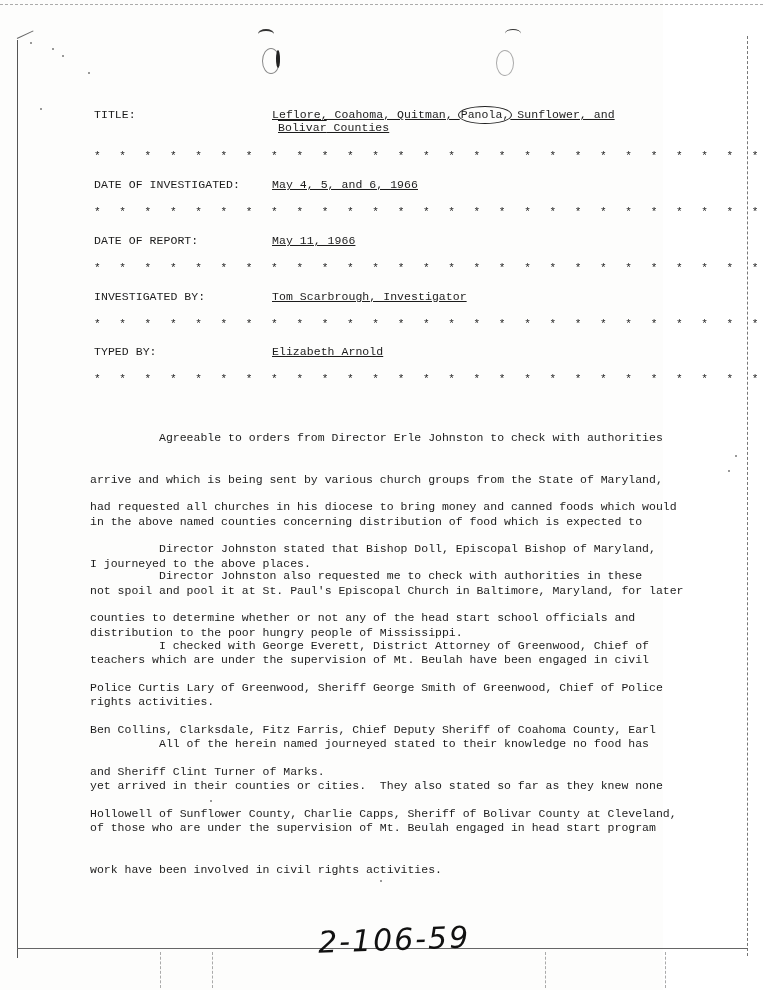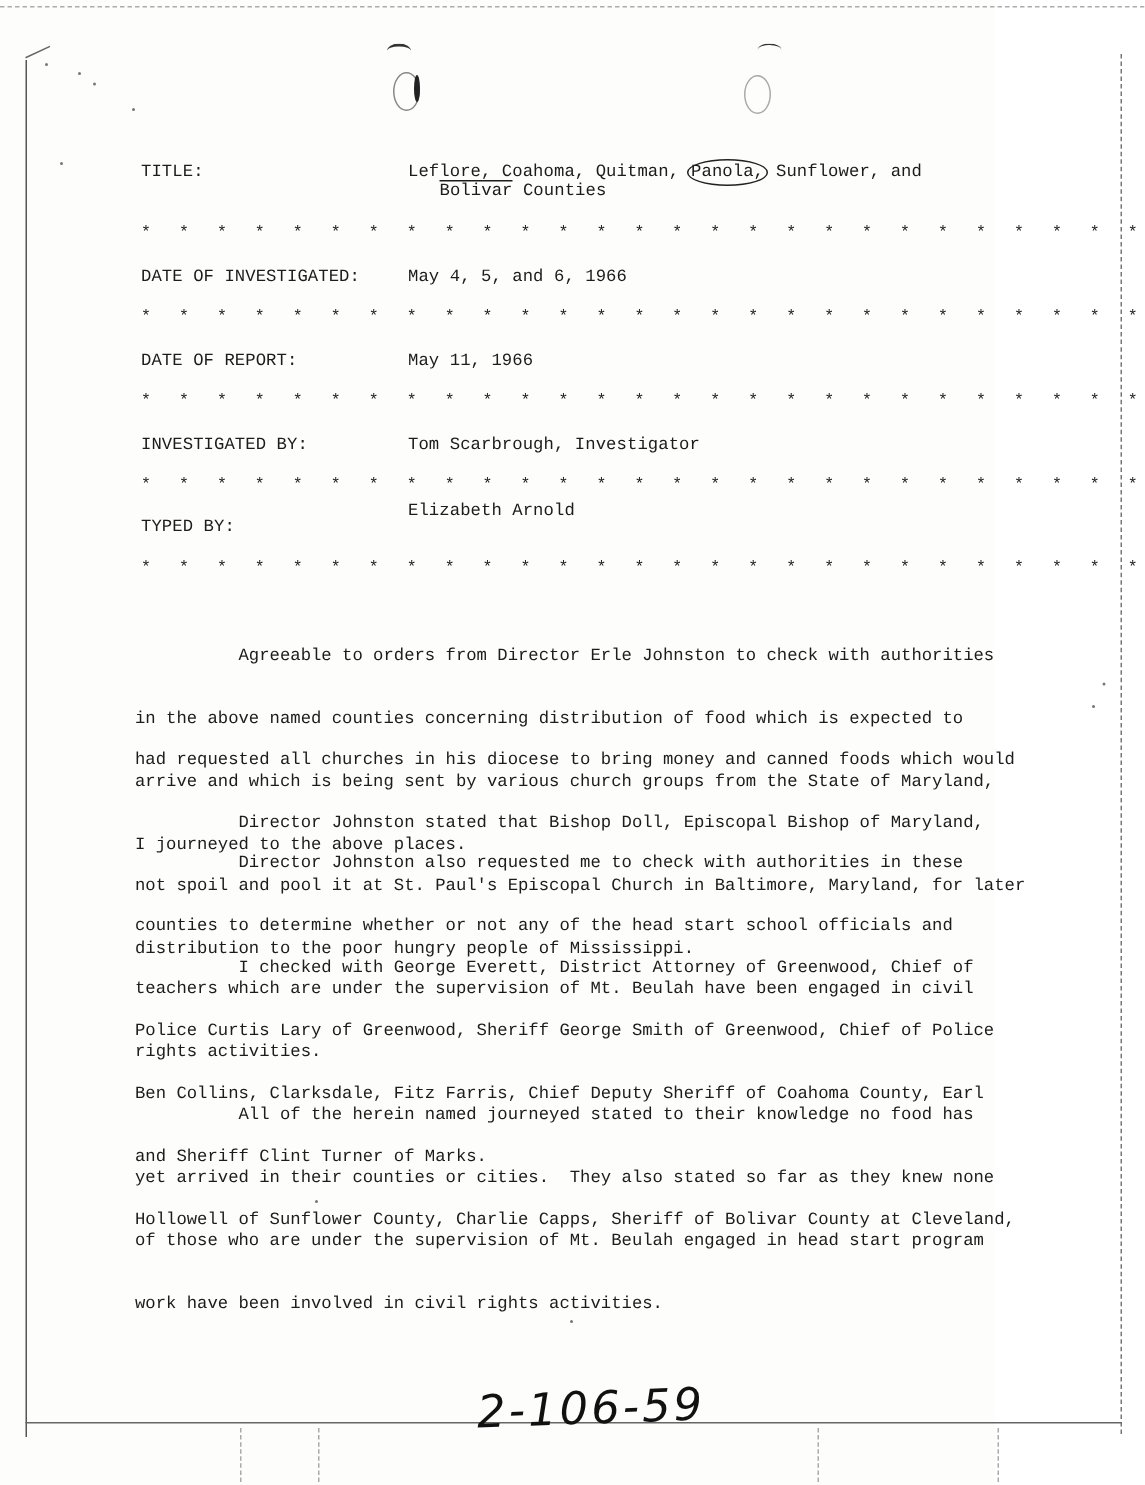--- a/index.html
+++ b/index.html
@@ -82,40 +82,39 @@
 
     
     .row {
       position: absolute;
       font-size: 11.5px;
       line-height: 14px;
       white-space: pre;
       letter-spacing: 0.05px;
     }
     .label { left: 94px; }
-    .value { left: 272px; }
+    .value { left: 272px; text-decoration: underline; }
     .stars {
       position: absolute;
       left: 94px;
       font-size: 11px;
       letter-spacing: 6.05px;
       white-space: pre;
       color: #222;
     }
     .circled {
       display: inline-block;
       border: 1px solid #222;
       border-radius: 50%;
       padding: 0 2px;
       margin: -3px -2px;
       line-height: 16px;
     }
     .underline-over {
       text-decoration: overline;
-      margin-left: 15px;
     }
     .para {
       position: absolute;
       left: 90px;
       width: 620px;
       font-size: 11.5px;
       line-height: 14px;
       white-space: pre;
       color: #1c1c1c;
     }
@@ -178,28 +177,28 @@
   <div class="row value" style="top:234px">May 11, 1966</div>
 
   <div class="stars" style="top:262px">* * * * * * * * * * * * * * * * * * * * * * * * * * * * * * * * * * * * * * * * *</div>
 
   <div class="row label" style="top:290px">INVESTIGATED BY:</div>
   <div class="row value" style="top:290px">Tom Scarbrough, Investigator</div>
 
   <div class="stars" style="top:318px">* * * * * * * * * * * * * * * * * * * * * * * * * * * * * * * * * * * * * * * * *</div>
 
   <div class="row label" style="top:345px">TYPED BY:</div>
-  <div class="row value" style="top:334px">Elizabeth Arnold</div>
+  <div class="row value" style="top:345px">Elizabeth Arnold</div>
 
   <div class="stars" style="top:373px">* * * * * * * * * * * * * * * * * * * * * * * * * * * * * * * * * * * * * * * * *</div>
 
   <div class="para" style="top:403px">
     <div>          Agreeable to orders from Director Erle Johnston to check with authorities</div>
+    <div>arrive and which is being sent by various church groups from the State of Maryland,</div>
     <div>in the above named counties concerning distribution of food which is expected to</div>
-    <div>arrive and which is being sent by various church groups from the State of Maryland,</div>
     <div>I journeyed to the above places.</div>
   </div>
 
   <div class="para" style="top:472px">
     <div>had requested all churches in his diocese to bring money and canned foods which would</div>
     <div>          Director Johnston stated that Bishop Doll, Episcopal Bishop of Maryland,</div>
     <div>not spoil and pool it at St. Paul's Episcopal Church in Baltimore, Maryland, for later</div>
     <div>distribution to the poor hungry people of Mississippi.</div>
   </div>
 

